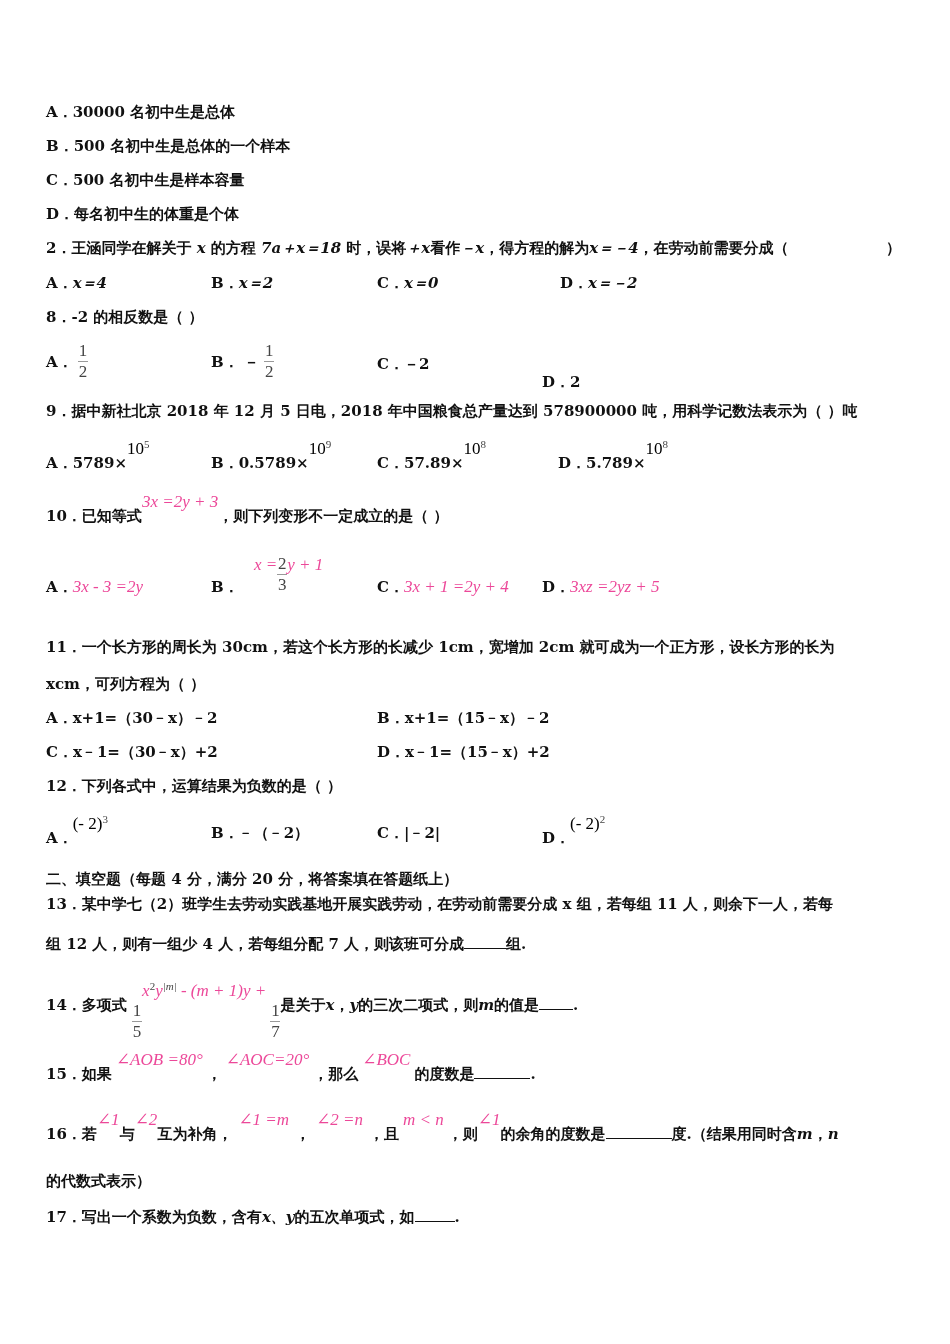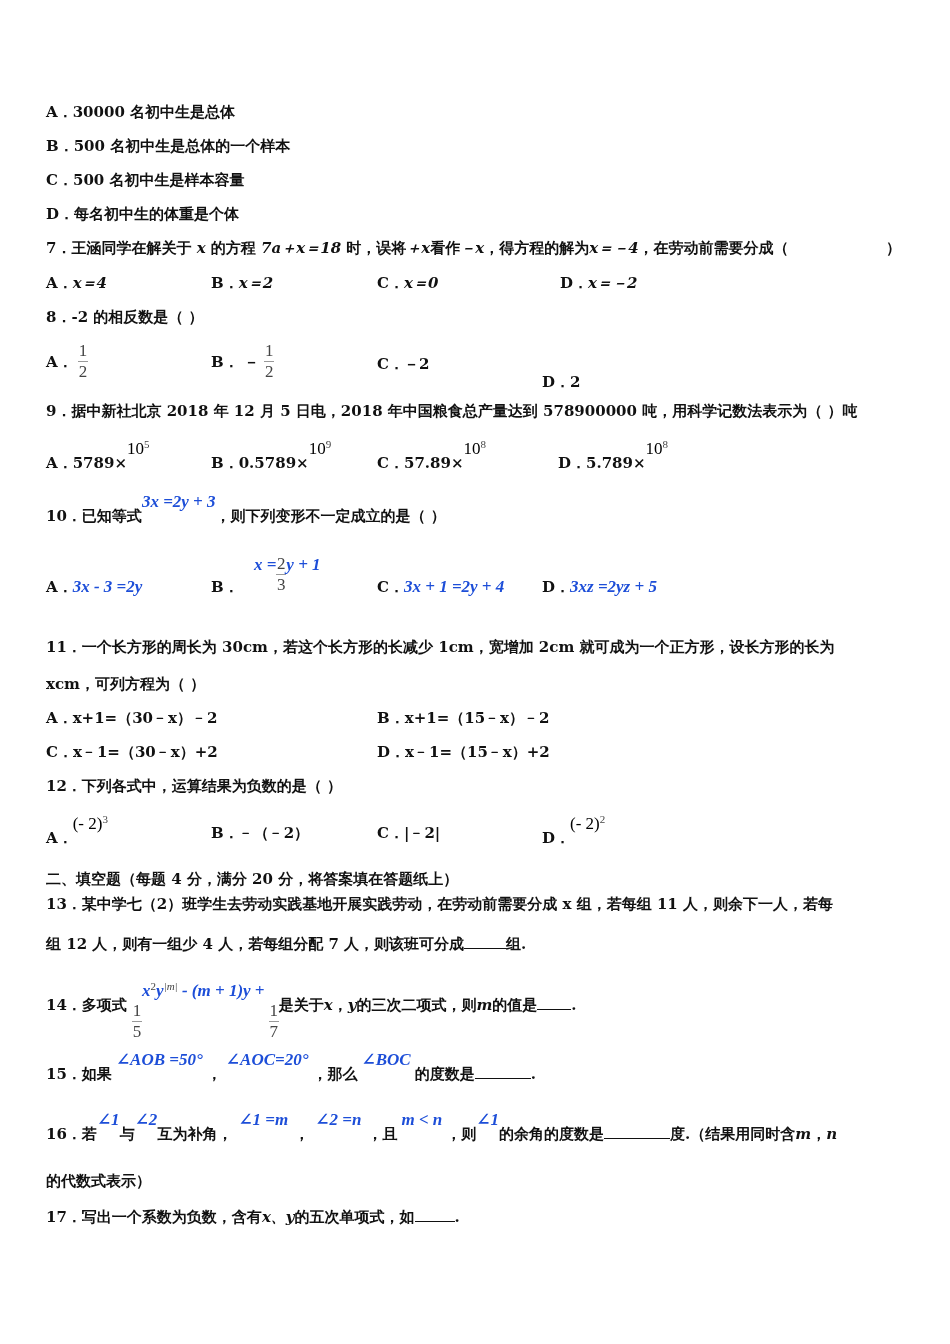--- a/index.html
+++ b/index.html
@@ -3,39 +3,39 @@
 <meta charset="utf-8">
 <style>
   html, body { margin: 0; padding: 0; background: #ffffff; }
   body {
     width: 950px; height: 1344px; position: relative; overflow: hidden;
     font-family: "DejaVu Serif", "Liberation Serif", serif;
     color: #111; font-weight: bold; font-size: 15px;
   }
   .line { position: absolute; left: 46px; white-space: nowrap; line-height: 20px; }
   .opt { position: absolute; white-space: nowrap; line-height: 20px; }
-  .m { font-family: "Liberation Serif", "DejaVu Serif", serif; font-weight: bold; font-style: italic; color: #1d4ed8; font-size: 17px; }
+  .m { font-family: "Liberation Serif", "DejaVu Serif", serif; font-weight: normal; font-style: italic; color: #ec4899; font-size: 17px; }
   .mu { font-family: "Liberation Serif", "DejaVu Serif", serif; font-weight: normal; color: #000000; font-size: 17px; }
   .i { font-style: italic; }
   .frac { display: inline-flex; flex-direction: column; align-items: center; vertical-align: middle; font-family: "Liberation Serif", serif; font-weight: normal; color: #444; font-size: 17px; line-height: 18px; }
   .frac .bar { width: 10px; border-top: 1px solid #999; margin: 1px 0; }
   .sup { font-size: 11px; vertical-align: super; font-family: "Liberation Serif", serif; font-weight: normal; color: #444; }
   .raised { position: relative; top: -14px; }
   .blank { display: inline-block; border-bottom: 1.5px solid #111; height: 16px; vertical-align: baseline; }
 </style>
 </head>
 <body>
 
 <div class="line" style="top:102px"><span>A．</span><span>30000 名初中生是总体</span></div>
 <div class="line" style="top:136px"><span>B．</span><span>500 名初中生是总体的一个样本</span></div>
 <div class="line" style="top:170px"><span>C．</span><span>500 名初中生是样本容量</span></div>
 <div class="line" style="top:204px"><span>D．</span><span>每名初中生的体重是个体</span></div>
 
 <div class="line" style="top:238px; width:860px;">
-  <span>7．王涵同学在解关于</span>
+  <span>2．王涵同学在解关于</span>
   <span class="i">x</span>
   <span>的方程</span>
   <span class="i">7a＋x＝18</span>
   <span>时，误将</span><span class="i">＋x</span><span>看作</span><span class="i">－x</span><span>，得方程的解为</span><span class="i">x＝－4</span><span>，在劳动前需要分成（</span>
   <span style="position:absolute; left:840px;">）</span>
 </div>
 <div class="opt" style="top:273px; left:46px"><span>A．</span><span class="i">x＝4</span></div>
 <div class="opt" style="top:273px; left:211px"><span>B．</span><span class="i">x＝2</span></div>
 <div class="opt" style="top:273px; left:377px"><span>C．</span><span class="i">x＝0</span></div>
 <div class="opt" style="top:273px; left:560px"><span>D．</span><span class="i">x＝－2</span></div>
@@ -109,21 +109,21 @@
       <span class="bar"></span>
       <span>5</span>
     </span><span class="m raised">x</span><span class="sup raised">2</span><span class="m raised">y</span><span class="sup raised" style="font-style:italic">|m|</span><span class="m raised"> - (m + 1)y + </span><span class="frac" style="vertical-align:-6px">
       <span>1</span>
       <span class="bar"></span>
       <span>7</span>
     </span><span>是关于</span><span class="i">x</span><span>，</span><span class="i">y</span><span>的三次二项式，则</span><span class="i">m</span><span>的值是</span><span class="blank" style="width:34px"></span><span>.</span>
 </div>
 
 <div class="line" style="top:1062px">
-  <span>15．如果</span><span class="m raised" style="margin:0 4px">∠AOB =50°</span><span>，</span><span class="m raised" style="margin:0 4px">∠AOC=20°</span><span>，那么</span><span class="m raised" style="margin:0 4px">∠BOC</span><span>的度数是</span><span class="blank" style="width:56px"></span><span>.</span>
+  <span>15．如果</span><span class="m raised" style="margin:0 4px">∠AOB =80°</span><span>，</span><span class="m raised" style="margin:0 4px">∠AOC=20°</span><span>，那么</span><span class="m raised" style="margin:0 4px">∠BOC</span><span>的度数是</span><span class="blank" style="width:56px"></span><span>.</span>
 </div>
 
 <div class="line" style="top:1122px">
   <span>16．若</span><span class="m raised">∠1</span><span>与</span><span class="m raised">∠2</span><span>互为补角，</span><span class="m raised" style="margin:0 6px">∠1 =m</span><span>，</span><span class="m raised" style="margin:0 6px">∠2 =n</span><span>，且</span><span class="m raised" style="margin:0 4px">m &lt; n</span><span>，则</span><span class="m raised">∠1</span><span>的余角的度数是</span><span class="blank" style="width:66px"></span><span>度.（结果用同时含</span><span class="i">m</span><span>，</span><span class="i">n</span>
 </div>
 <div class="line" style="top:1171px">的代数式表示）</div>
 
 <div class="line" style="top:1205px">
   <span>17．写出一个系数为负数，含有</span><span class="i">x、y</span><span>的五次单项式，如</span><span class="blank" style="width:40px"></span><span>.</span>
 </div>

